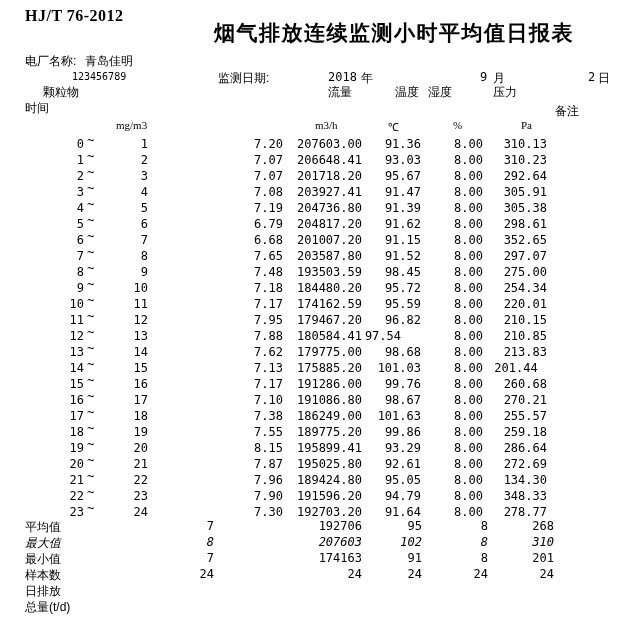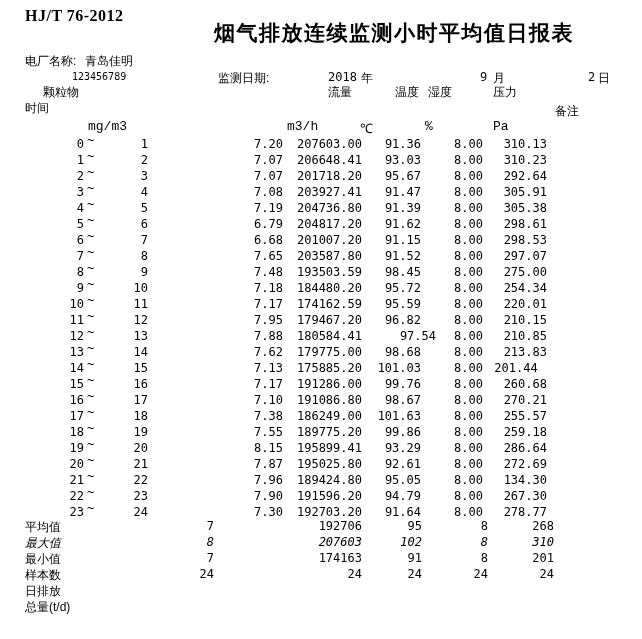--- a/index.html
+++ b/index.html
@@ -5,21 +5,21 @@
   html,body { margin:0; padding:0; background:#e8e8e8; }
   .page {
     position:relative; width:642px; height:639px; margin:0 auto;
     background:#ffffff; color:#000; overflow:hidden;
     font-family:"Liberation Sans", sans-serif;
   }
   .abs { position:absolute; white-space:nowrap; }
   .cjk { font-size:12px; font-family:"Liberation Sans", sans-serif; }
   .num { font-size:12px; font-family:"DejaVu Sans Mono", monospace; }
   .num-sm { font-size:10px; font-family:"DejaVu Sans Mono", monospace; }
-  .unit { font-size:13px; font-family:Liberation Mono, monospace; }
+  .unit { font-size:11px; font-family:Liberation Serif, serif;margin-left:28px; }
   .doc-standard {
     left:25px; top:7px; font-size:16px; font-weight:bold;
     font-family:"Liberation Serif", serif; letter-spacing:0.5px;
   }
   .doc-title {
     left:214px; top:19px; font-size:21px; font-weight:bold; letter-spacing:1.5px;
   }
   .cell {
     position:absolute; text-align:right; height:14px; line-height:14px;
     font-size:12px; font-family:"DejaVu Sans Mono", monospace; white-space:nowrap;
@@ -127,21 +127,21 @@
         <div class="cell" style="left: 485px; width: 62px;">298.61</div>
       </div>
       <div class="row" style="top: 233px;">
         <div class="cell" style="left: 54px; width: 30px;">6</div>
         <span class="tilde">~</span>
         <div class="cell" style="left: 118px; width: 30px;">7</div>
         <div class="cell" style="left: 221px; width: 62px;">6.68</div>
         <div class="cell" style="left: 270px; width: 92px;">201007.20</div>
         <div class="cell" style="left: 369px; width: 52px;">91.15</div>
         <div class="cell" style="left: 435px; width: 48px;">8.00</div>
-        <div class="cell" style="left: 485px; width: 62px;">298.53</div>
+        <div class="cell" style="left: 485px; width: 62px;">352.65</div>
       </div>
       <div class="row" style="top: 249px;">
         <div class="cell" style="left: 54px; width: 30px;">7</div>
         <span class="tilde">~</span>
         <div class="cell" style="left: 118px; width: 30px;">8</div>
         <div class="cell" style="left: 221px; width: 62px;">7.65</div>
         <div class="cell" style="left: 270px; width: 92px;">203587.80</div>
         <div class="cell" style="left: 369px; width: 52px;">91.52</div>
         <div class="cell" style="left: 435px; width: 48px;">8.00</div>
         <div class="cell" style="left: 485px; width: 62px;">297.07</div>
@@ -185,21 +185,21 @@
         <div class="cell" style="left: 369px; width: 52px;">96.82</div>
         <div class="cell" style="left: 435px; width: 48px;">8.00</div>
         <div class="cell" style="left: 485px; width: 62px;">210.15</div>
       </div>
       <div class="row" style="top: 329px;">
         <div class="cell" style="left: 54px; width: 30px;">12</div>
         <span class="tilde">~</span>
         <div class="cell" style="left: 118px; width: 30px;">13</div>
         <div class="cell" style="left: 221px; width: 62px;">7.88</div>
         <div class="cell" style="left: 270px; width: 92px;">180584.41</div>
-        <div class="cell" style="left: 384px; width: 52px;">97.54</div>
+        <div class="cell" style="left: 349px; width: 52px;">97.54</div>
         <div class="cell" style="left: 435px; width: 48px;">8.00</div>
         <div class="cell" style="left: 485px; width: 62px;">210.85</div>
       </div>
       <div class="row" style="top: 345px;">
         <div class="cell" style="left: 54px; width: 30px;">13</div>
         <span class="tilde">~</span>
         <div class="cell" style="left: 118px; width: 30px;">14</div>
         <div class="cell" style="left: 221px; width: 62px;">7.62</div>
         <div class="cell" style="left: 270px; width: 92px;">179775.00</div>
         <div class="cell" style="left: 369px; width: 52px;">98.68</div>
@@ -287,21 +287,21 @@
         <div class="cell" style="left: 485px; width: 62px;">134.30</div>
       </div>
       <div class="row" style="top: 489px;">
         <div class="cell" style="left: 54px; width: 30px;">22</div>
         <span class="tilde">~</span>
         <div class="cell" style="left: 118px; width: 30px;">23</div>
         <div class="cell" style="left: 221px; width: 62px;">7.90</div>
         <div class="cell" style="left: 270px; width: 92px;">191596.20</div>
         <div class="cell" style="left: 369px; width: 52px;">94.79</div>
         <div class="cell" style="left: 435px; width: 48px;">8.00</div>
-        <div class="cell" style="left: 485px; width: 62px;">267.30</div>
+        <div class="cell" style="left: 485px; width: 62px;">348.33</div>
       </div>
       <div class="row" style="top: 505px;">
         <div class="cell" style="left: 54px; width: 30px;">23</div>
         <span class="tilde">~</span>
         <div class="cell" style="left: 118px; width: 30px;">24</div>
         <div class="cell" style="left: 221px; width: 62px;">7.30</div>
         <div class="cell" style="left: 270px; width: 92px;">192703.20</div>
         <div class="cell" style="left: 369px; width: 52px;">91.64</div>
         <div class="cell" style="left: 435px; width: 48px;">8.00</div>
         <div class="cell" style="left: 485px; width: 62px;">278.77</div>

